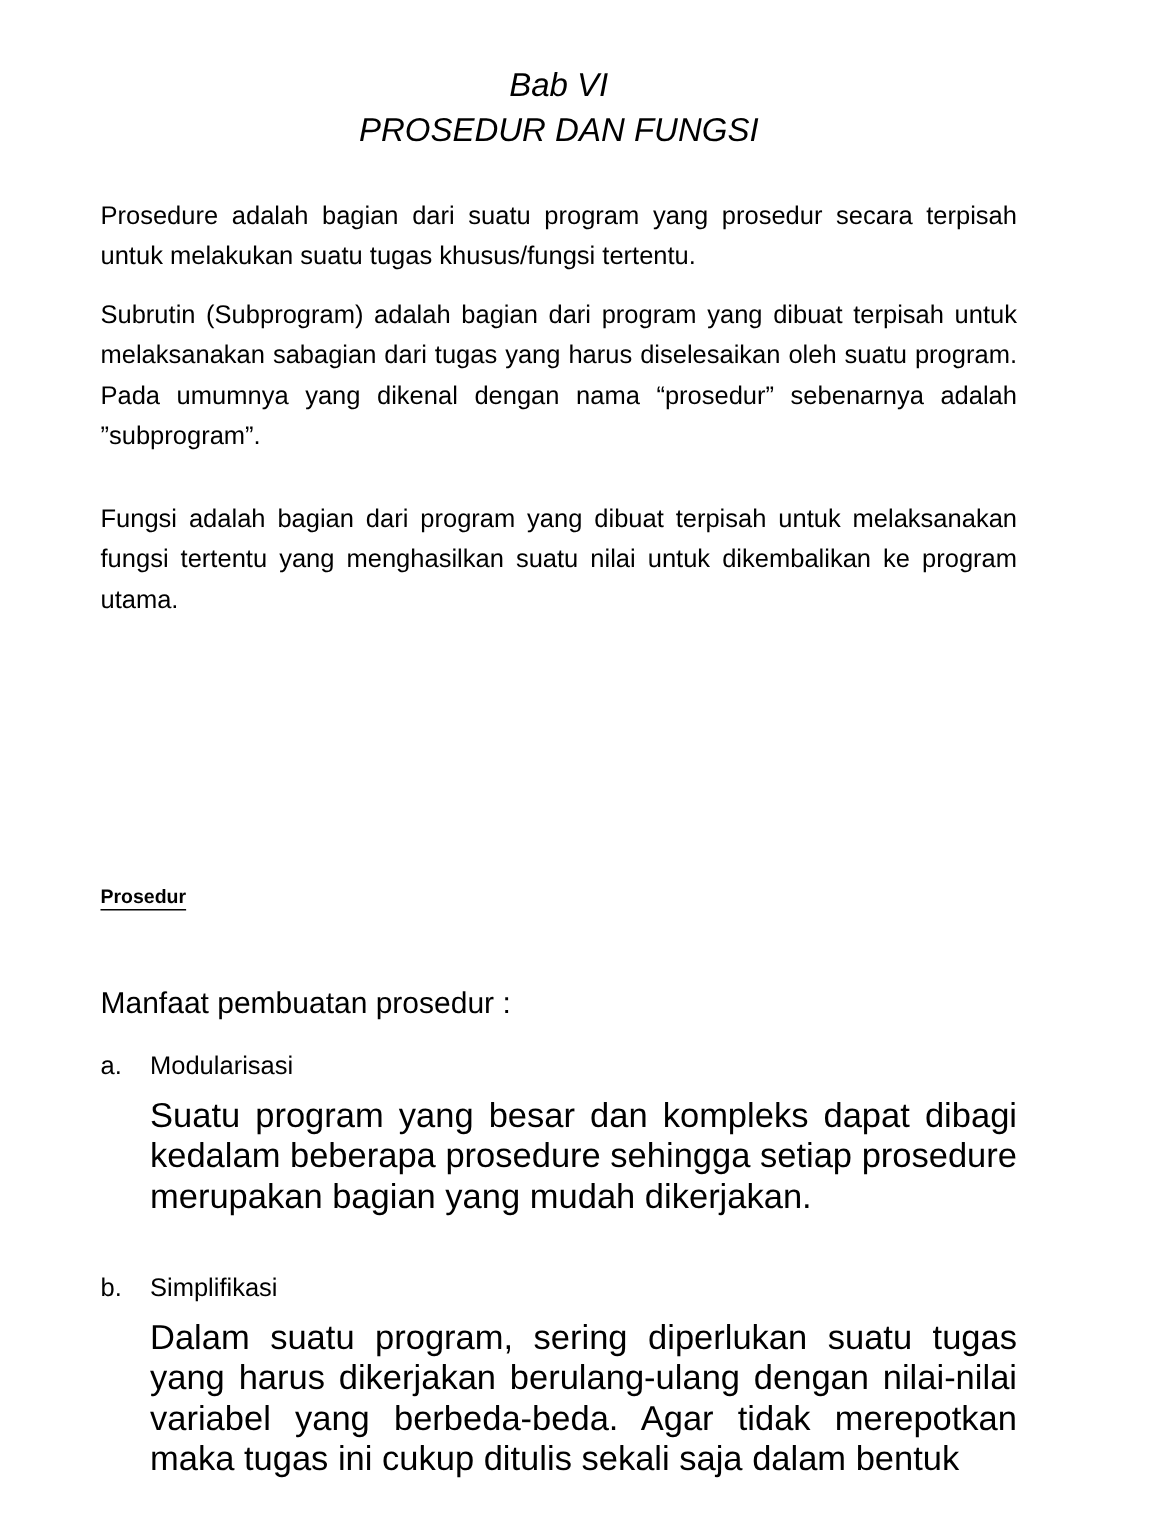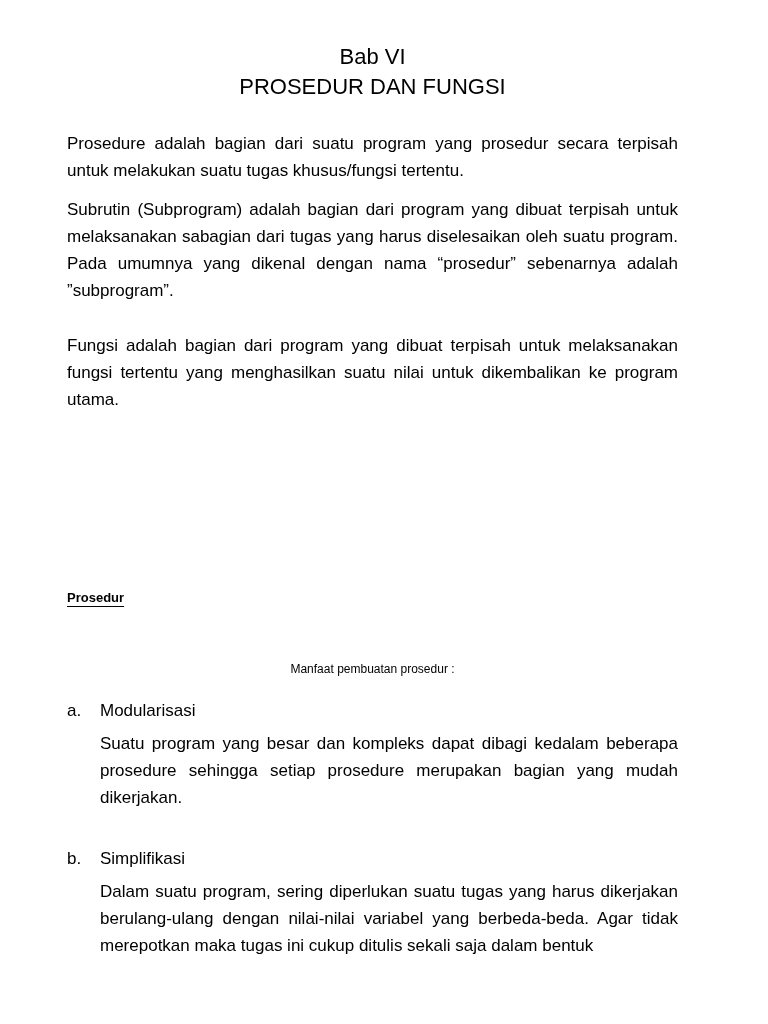--- a/index.html
+++ b/index.html
@@ -18,20 +18,21 @@
   .content {
     padding: 42px 90px 0 67px;
   }
 
   .doc-title {
     text-align: center;
     font-size: 22px;
     line-height: 30px;
     font-weight: 400;
     margin-bottom: 28px;
+    font-style: italic;
   }
 
   .para {
     font-size: 17px;
     line-height: 27px;
     text-align: justify;
   }
   .para.p1 { margin-bottom: 4px; }
   .para.p2 { margin-bottom: 26px; }
   .para.p3 { margin-bottom: 28px; margin-top: 12px; }
@@ -41,42 +42,41 @@
     margin-top: 172px;
     font-size: 13px;
     font-weight: 700;
     text-decoration: underline;
     text-underline-offset: 4px;
     line-height: 25px;
   }
 
   .benefits-intro {
     margin-top: 46px;
-    font-size: 12px;
+    font-size: 20px;
     line-height: 27px;
-    text-align: center;
   }
 
   .list-item { margin-top: 14px; }
   .list-item.item-b { margin-top: 34px; }
 
   .item-head {
     display: flex;
     font-size: 17px;
     line-height: 27px;
   }
   .item-label {
     width: 33px;
     flex: 0 0 33px;
   }
 
   .item-body {
     margin-left: 33px;
     margin-top: 6px;
-    font-size: 17px;
+    font-size: 23px;
     line-height: 27px;
     text-align: justify;
   }
 </style>
 </head>
 <body>
 
 <div class="page">
   <div class="content">
 

